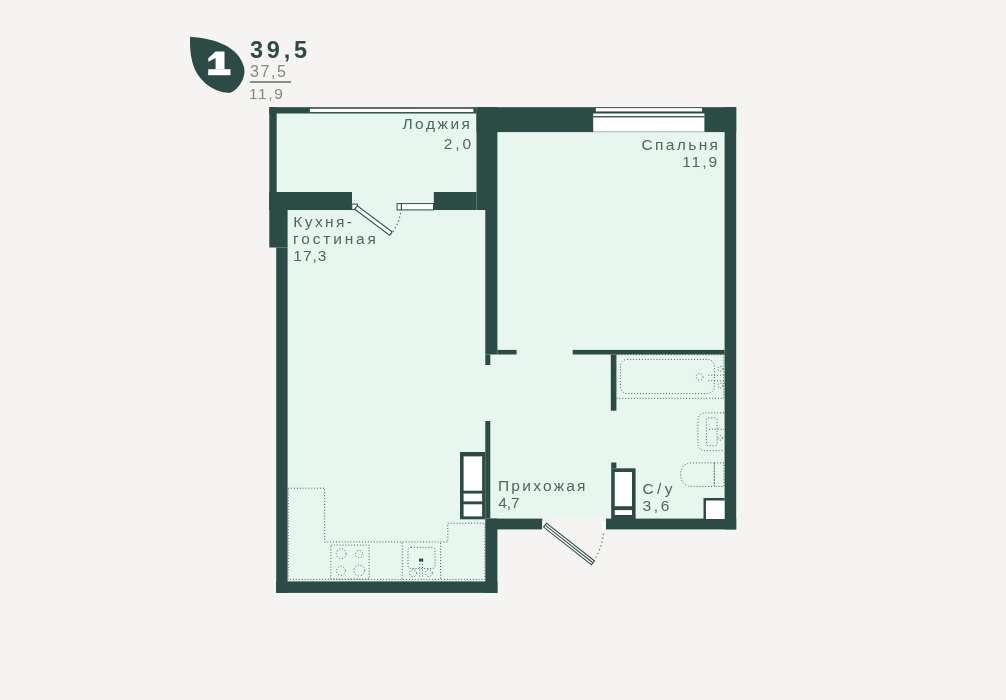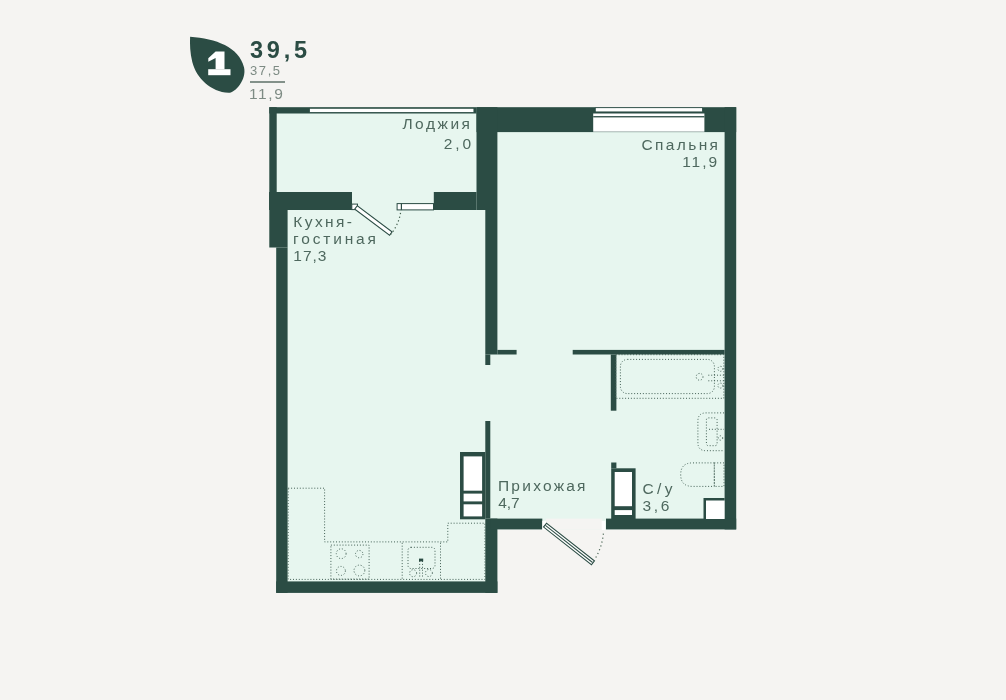--- a/index.html
+++ b/index.html
@@ -1,20 +1,20 @@
 <!DOCTYPE html>
 <html><head>
 <meta charset="utf-8">
 <style>
   html,body{margin:0;padding:0;}
   body{width:1006px;height:700px;background:#f5f4f2;font-family:"Liberation Sans",sans-serif;overflow:hidden;}
   .wrap{position:relative;width:926px;height:700px;transform:translateZ(0);}
   .logo{position:absolute;left:186px;top:34px;width:62px;height:62px;}
   .big{position:absolute;left:250px;top:37px;font-size:23.5px;font-weight:bold;color:#2b4c44;letter-spacing:3.8px;}
-  .g1{position:absolute;left:250px;top:63.3px;font-size:13px;color:#7d8b84;letter-spacing:1.6px;}
+  .g1{position:absolute;left:250px;top:63.3px;font-size:16px;color:#7d8b84;letter-spacing:1.6px;}
   .g1 .ul{display:inline-block;border-bottom:2.4px solid #83918a;height:17.5px;padding-right:3px;}
   .g2{position:absolute;left:249px;top:85px;font-size:15.5px;color:#7d8b84;letter-spacing:1.6px;}
 </style>
 </head>
 <body>
 <div class="wrap">
   <svg class="logo" viewBox="0 0 62 62">
     <path d="M4.1,2.7 C30,4.5 53,13 58,33.2 C61,46 48.5,59.4 42.5,58.8 C25,58 10.5,44.5 6.3,28 C4,19 3.8,10 4.1,2.7 Z" fill="#2b4c44"></path>
     <path d="M22.3,24.2 L29.6,17.6 L38.5,17.6 L38.5,35.2 L29.6,35.2 L29.6,24.0 L22.3,27.8 Z" fill="#ffffff"></path>
     <rect x="22.2" y="35.2" width="22.3" height="6" fill="#ffffff"></rect>

